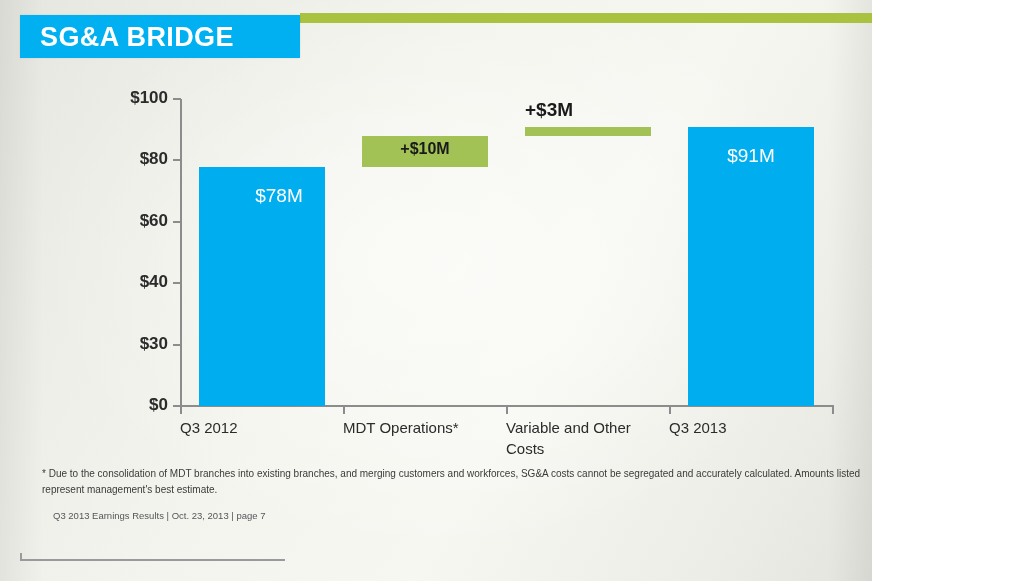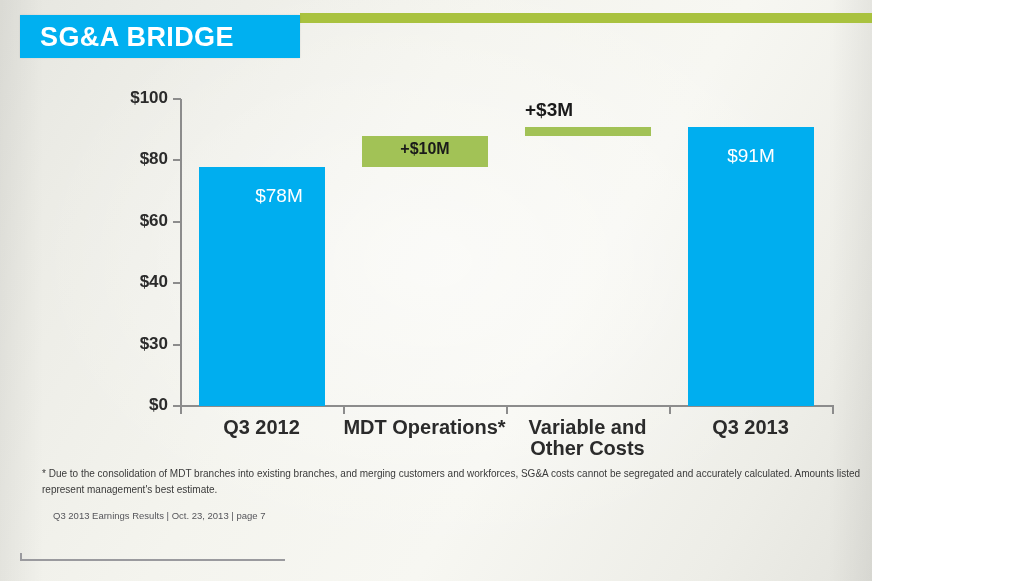--- a/index.html
+++ b/index.html
@@ -146,23 +146,23 @@
     position: absolute;
     text-align: left;
     font-size: 19px;
     font-weight: bold;
     color: #1a1a1a;
     white-space: nowrap;
   }
 
   .cat-label {
     position: absolute;
-    text-align: center;
-    font-size: 20px;
-    font-weight: bold;
+    text-align: left;
+    font-size: 15px;
+    font-weight: normal;
     color: #2b2b2b;
     line-height: 21px;
   }
 
   
   .footnote {
     position: absolute;
     left: 42px;
     top: 466px;
     width: 845px;

